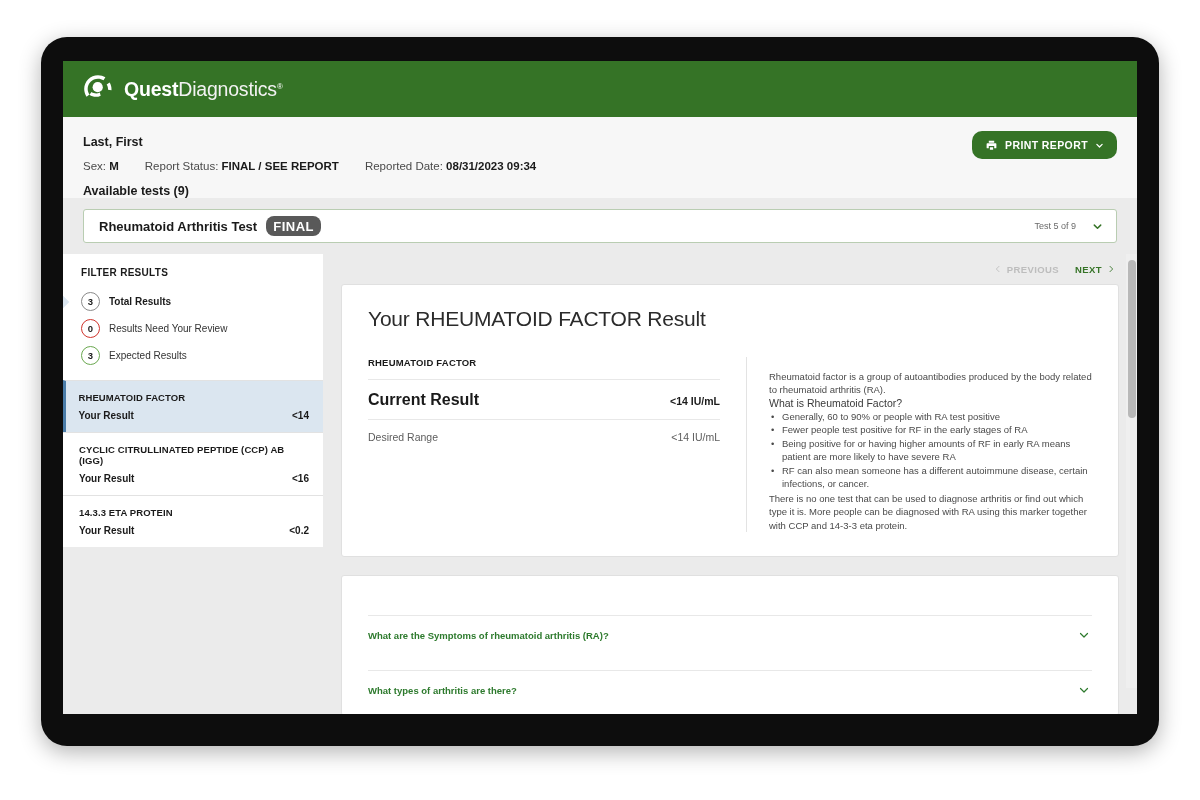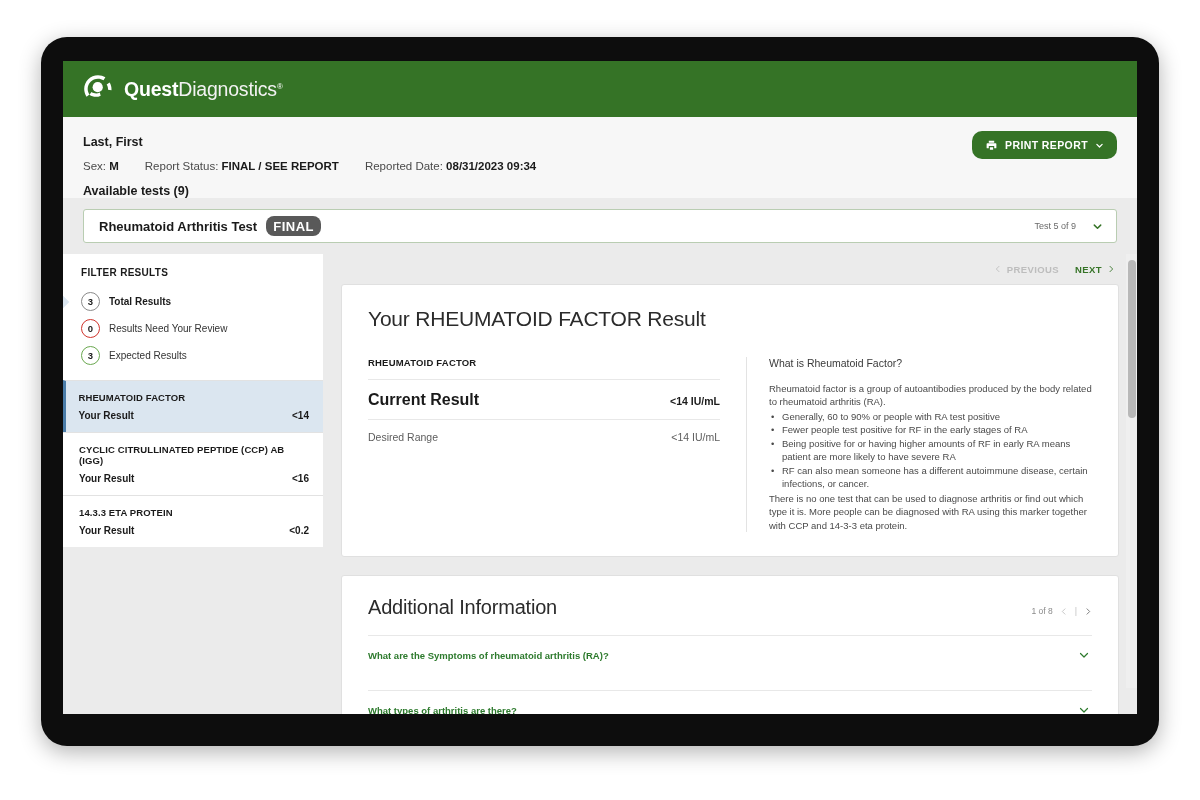--- a/index.html
+++ b/index.html
@@ -386,47 +386,34 @@
                 <span class="rr-label">Current Result</span>
                 <span class="rr-value">&lt;14 IU/mL</span>
               </div>
               <div class="result-row desired">
                 <span class="rr-label">Desired Range</span>
                 <span class="rr-value">&lt;14 IU/mL</span>
               </div>
             </div>
 
             <div id="result-right">
+              <div id="info-intro">Rheumatoid factor is a group of autoantibodies produced by the body related to rheumatoid arthritis (RA).</div>
               <div id="info-heading">What is Rheumatoid Factor?</div>
-              <div id="info-intro">Rheumatoid factor is a group of autoantibodies produced by the body related to rheumatoid arthritis (RA).</div>
               <ul id="info-bullets">
                 <li>Generally, 60 to 90% or people with RA test positive</li>
                 <li>Fewer people test positive for RF in the early stages of RA</li>
                 <li>Being positive for or having higher amounts of RF in early RA means patient are more likely to have severe RA</li>
                 <li>RF can also mean someone has a different autoimmune disease, certain infections, or cancer.</li>
               </ul>
               <div id="info-outro">There is no one test that can be used to diagnose arthritis or find out which type it is. More people can be diagnosed with RA using this marker together with CCP and 14-3-3 eta protein.</div>
             </div>
           </div>
         </div>
 
         <div id="addinfo-card" class="card">
-          <div id="addinfo-head">
-            <div id="addinfo-title">Additional Information</div>
-            <div id="addinfo-pager">
-              <span id="addinfo-count">1 of 8</span>
-              <svg class="mini-chev" viewBox="0 0 24 24">
-                <path fill="none" stroke="#b5b5b5" stroke-width="2.2" stroke-linecap="round" stroke-linejoin="round" d="M15 4l-8 8 8 8"></path>
-              </svg>
-              <span id="addinfo-divider">|</span>
-              <svg class="mini-chev" viewBox="0 0 24 24">
-                <path fill="none" stroke="#555555" stroke-width="2.2" stroke-linecap="round" stroke-linejoin="round" d="M9 4l8 8-8 8"></path>
-              </svg>
-            </div>
-          </div>
 
           <div class="faq-row">
             <span class="faq-q">What are the Symptoms of rheumatoid arthritis (RA)?</span>
             <svg class="faq-chev" viewBox="0 0 24 24">
               <path fill="none" stroke="#2d7a2d" stroke-width="2.4" stroke-linecap="round" stroke-linejoin="round" d="M5 9l7 7 7-7"></path>
             </svg>
           </div>
 
           <div class="faq-row">
             <span class="faq-q">What types of arthritis are there?</span>

